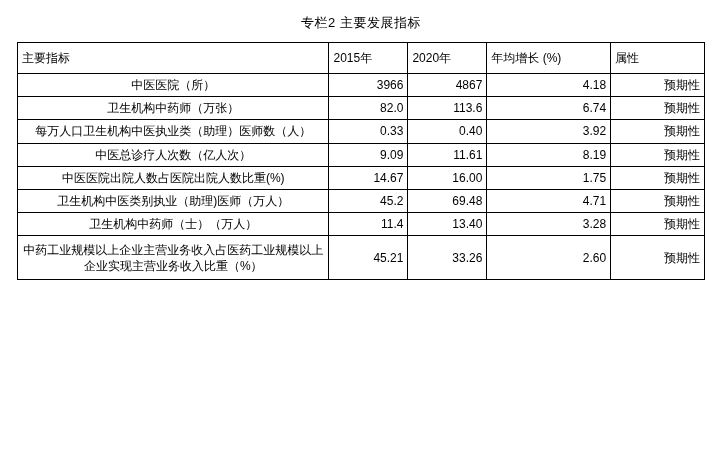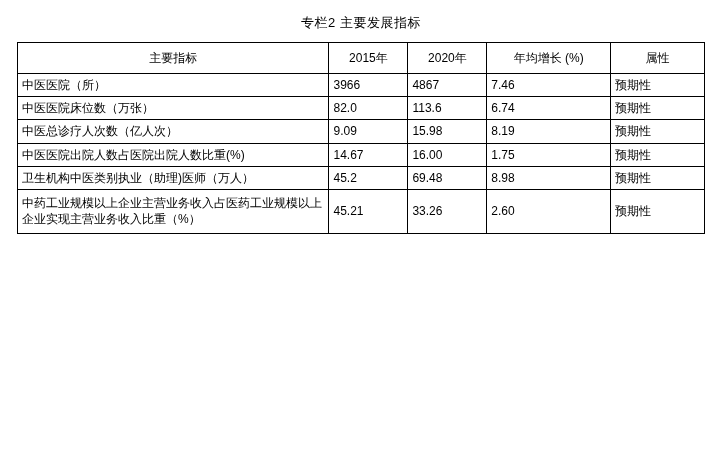--- a/index.html
+++ b/index.html
@@ -37,38 +37,38 @@
   table.indicators td,
   table.indicators th {
     border: 1px solid #000000;
     font-weight: normal;
     font-size: 12px;
     padding: 3px 4px;
     line-height: 1.35;
     vertical-align: middle;
   }
   thead th {
-    text-align: center;
+    text-align: left;
     height: 24px;
   }
   .col-name   { width: 292px; }
   .col-y2015  { width: 74px; }
   .col-y2020  { width: 74px; }
   .col-growth { width: 116px; }
   .col-attr   { width: 88px; }
 
   td.name {
-    text-align: left;
+    text-align: center;
     padding-left: 6px;
   }
   td.num {
-    text-align: left;
+    text-align: right;
   }
   td.attr {
-    text-align: left;
+    text-align: right;
   }
   tbody tr { height: 23px; }
   tbody tr.tall { height: 44px; }
 </style>
 </head>
 <body>
 
 <div class="page">
 
   <div class="title">专栏2 主要发展指标</div>
@@ -88,49 +88,63 @@
         <th>2020年</th>
         <th>年均增长 (%)</th>
         <th>属性</th>
       </tr>
     </thead>
     <tbody>
       <tr>
         <td class="name">中医医院（所）</td>
         <td class="num">3966</td>
         <td class="num">4867</td>
-        <td class="num">7.46</td>
+        <td class="num">4.18</td>
         <td class="attr">预期性</td>
       </tr>
       <tr>
-        <td class="name">中医医院床位数（万张）</td>
+        <td class="name">卫生机构中药师（万张）</td>
         <td class="num">82.0</td>
         <td class="num">113.6</td>
         <td class="num">6.74</td>
         <td class="attr">预期性</td>
       </tr>
       <tr>
+        <td class="name">每万人口卫生机构中医执业类（助理）医师数（人）</td>
+        <td class="num">0.33</td>
+        <td class="num">0.40</td>
+        <td class="num">3.92</td>
+        <td class="attr">预期性</td>
+      </tr>
+      <tr>
         <td class="name">中医总诊疗人次数（亿人次）</td>
         <td class="num">9.09</td>
-        <td class="num">15.98</td>
+        <td class="num">11.61</td>
         <td class="num">8.19</td>
         <td class="attr">预期性</td>
       </tr>
       <tr>
         <td class="name">中医医院出院人数占医院出院人数比重(%)</td>
         <td class="num">14.67</td>
         <td class="num">16.00</td>
         <td class="num">1.75</td>
         <td class="attr">预期性</td>
       </tr>
       <tr>
         <td class="name">卫生机构中医类别执业（助理)医师（万人）</td>
         <td class="num">45.2</td>
         <td class="num">69.48</td>
-        <td class="num">8.98</td>
+        <td class="num">4.71</td>
+        <td class="attr">预期性</td>
+      </tr>
+      <tr>
+        <td class="name">卫生机构中药师（士）（万人）</td>
+        <td class="num">11.4</td>
+        <td class="num">13.40</td>
+        <td class="num">3.28</td>
         <td class="attr">预期性</td>
       </tr>
       <tr class="tall">
         <td class="name">中药工业规模以上企业主营业务收入占医药工业规模以上企业实现主营业务收入比重（%）</td>
         <td class="num">45.21</td>
         <td class="num">33.26</td>
         <td class="num">2.60</td>
         <td class="attr">预期性</td>
       </tr>
     </tbody>

